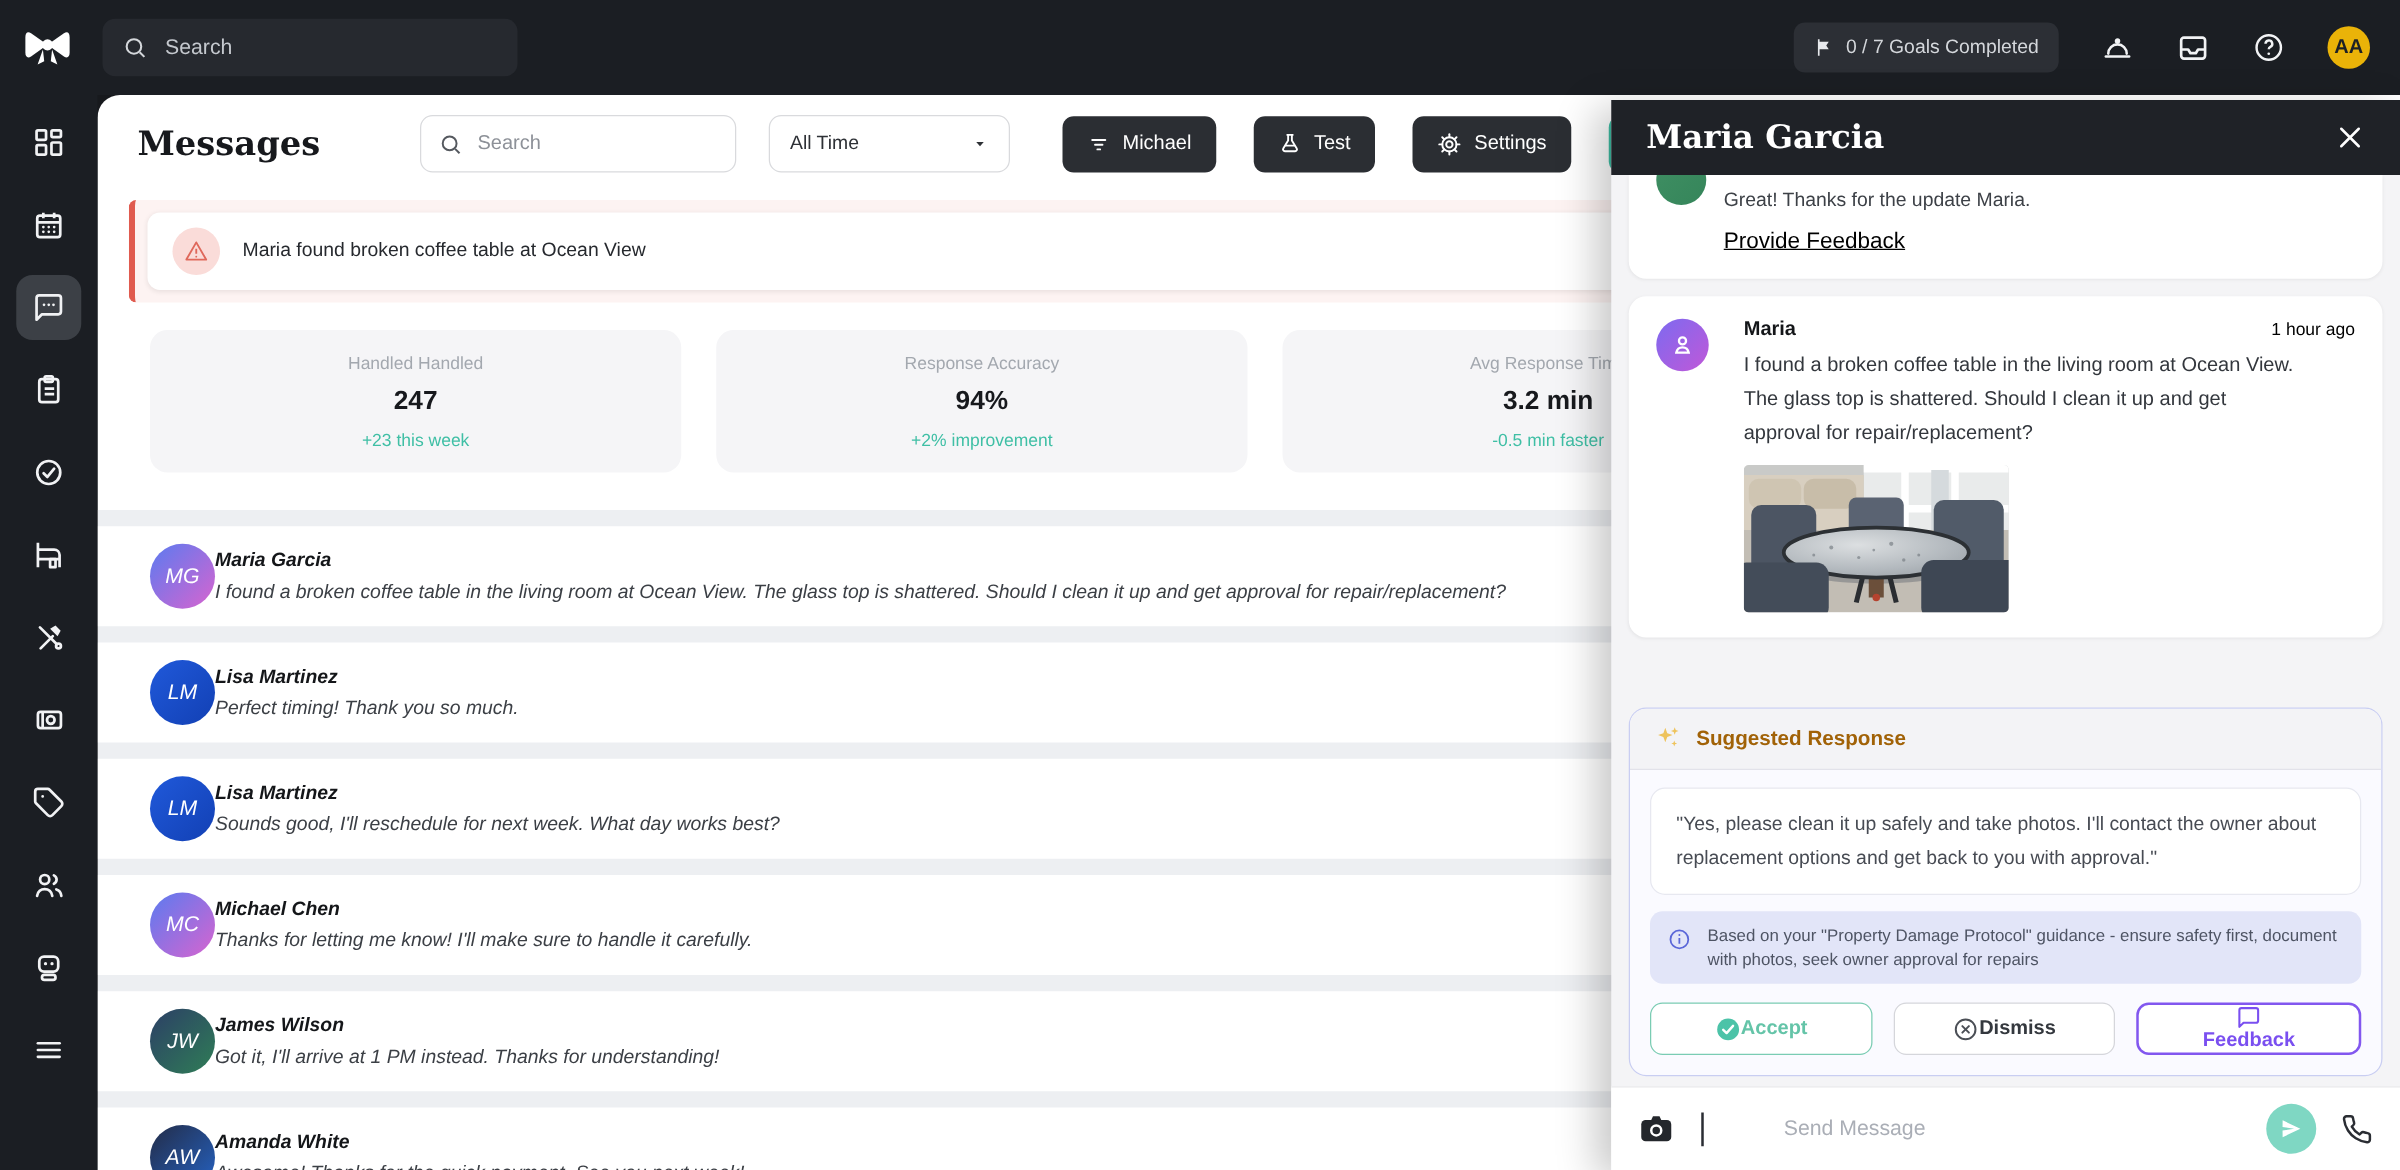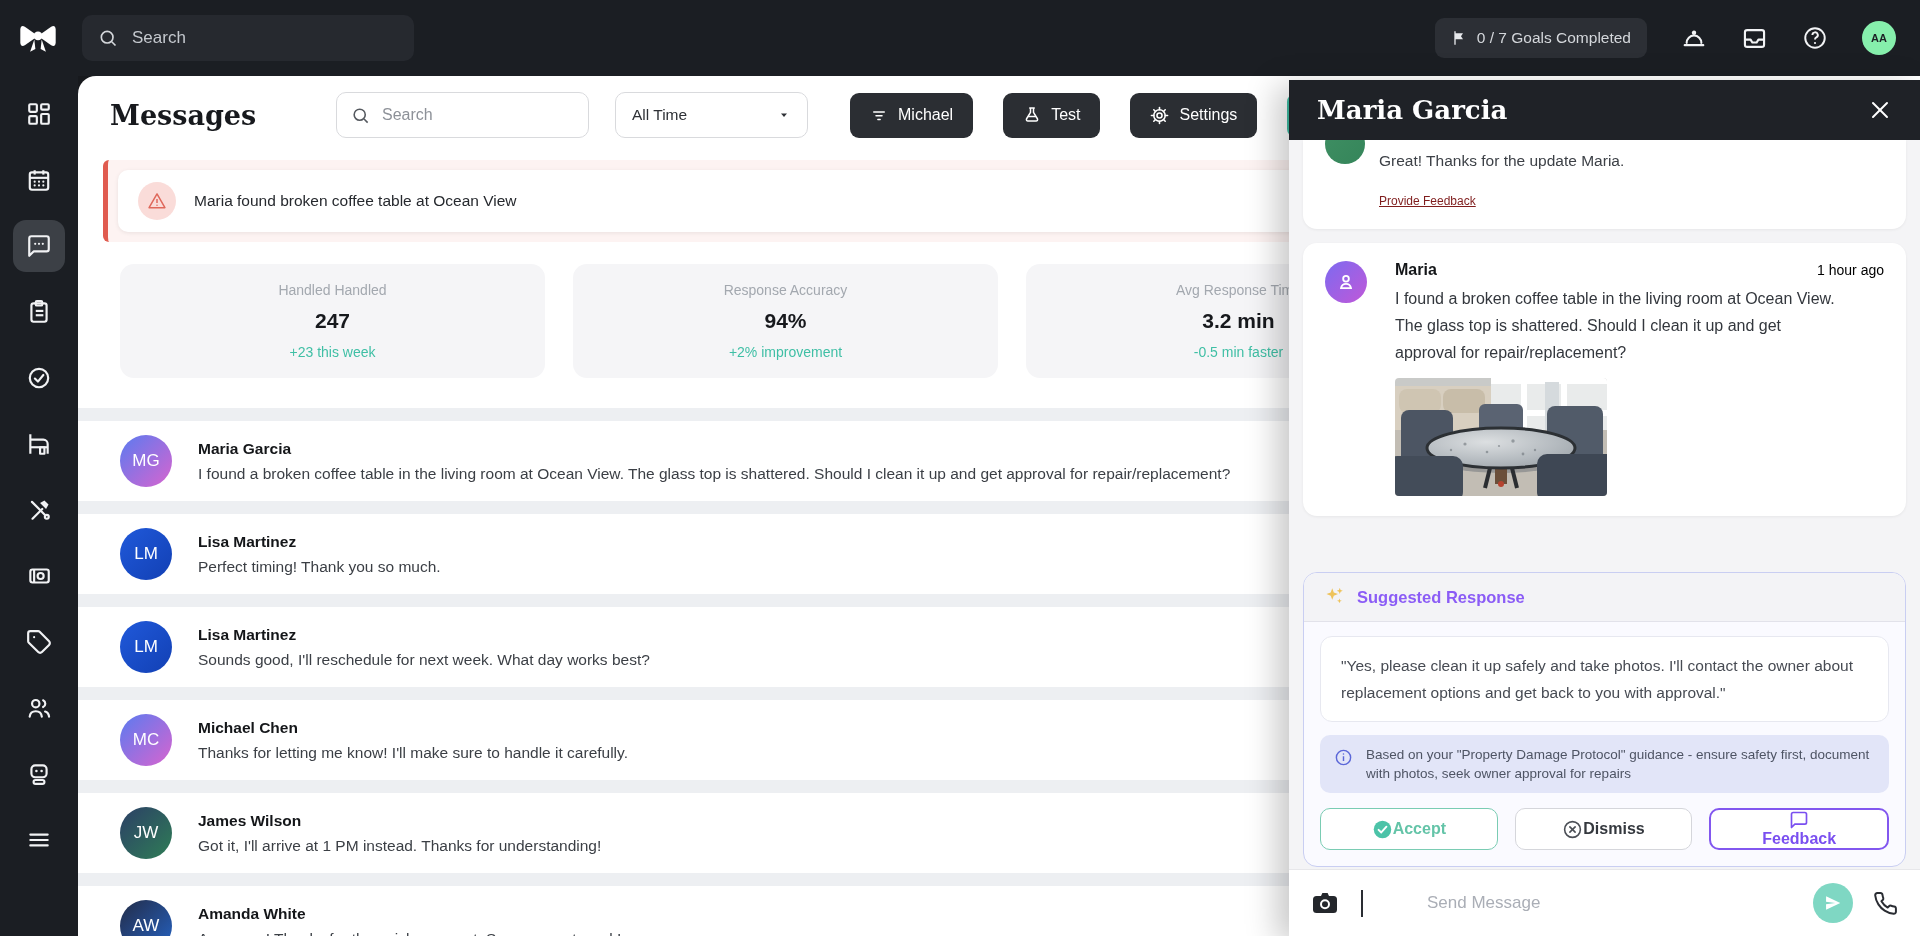--- a/index.html
+++ b/index.html
@@ -9,21 +9,21 @@
 
   
   .topbar{position:absolute;left:0;top:0;right:0;height:76px;background:#1b1e23;display:flex;align-items:center;z-index:5;}
   .logo{margin-left:16px;width:44px;height:36px;display:flex;align-items:center;justify-content:center;}
   .tb-search{margin-left:22px;width:332px;height:46px;background:#26292f;border-radius:10px;display:flex;align-items:center;gap:12px;padding:0 16px;box-sizing:border-box;}
   .tb-search input{background:transparent;border:none;outline:none;color:#e8eaee;font-size:17px;width:100%;font-family:"Liberation Sans",sans-serif;}
   .tb-search input::placeholder{color:#c4c8ce;}
   .tb-right{margin-left:auto;display:flex;align-items:center;gap:34px;padding-right:24px;}
   .goals{height:40px;background:#2c2f35;border-radius:9px;display:flex;align-items:center;gap:10px;padding:0 16px;color:#d4d7db;font-size:15.5px;}
   .tb-icon{color:#f2f3f5;display:flex;align-items:center;justify-content:center;cursor:pointer;}
-  .tb-avatar{width:34px;height:34px;border-radius:50%;background:#86efac;color:#1d2025;font-weight:bold;font-size:11px;display:flex;align-items:center;justify-content:center;}
+  .tb-avatar{width:34px;height:34px;border-radius:50%;background:#eab308;color:#1d2025;font-weight:bold;font-size:16px;display:flex;align-items:center;justify-content:center;}
 
   
   .sidebar{position:absolute;left:0;top:76px;bottom:0;width:78px;background:#1b1e23;display:flex;flex-direction:column;align-items:center;padding-top:12px;gap:14px;z-index:5;}
   .side-item{width:52px;height:52px;border-radius:13px;display:flex;align-items:center;justify-content:center;color:#f1f2f4;flex:0 0 auto;cursor:pointer;}
   .side-item.active{background:#3c4046;}
 
   
   .main{position:absolute;left:78px;top:76px;right:0;bottom:0;background:#fff;border-top-left-radius:18px;overflow:hidden;z-index:1;}
   .main-header{display:flex;align-items:center;padding:16px 0 16px 32px;height:46px;}
   .page-title{font-family:"DejaVu Serif","Liberation Serif",serif;font-weight:bold;font-size:27px;color:#17191d;width:160px;}
@@ -44,49 +44,49 @@
 
   
   .stats{display:flex;gap:28px;margin:0 0 0 42px;}
   .stat{flex:0 0 425px;height:114px;background:#f5f5f7;border-radius:14px;display:flex;flex-direction:column;align-items:center;justify-content:center;gap:11px;}
   .stat-label{font-size:14px;color:#a3a8af;}
   .stat-value{font-size:21px;font-weight:bold;color:#17191d;}
   .stat-delta{font-size:14px;color:#3fbfa5;}
 
   
   .mlist{margin-top:30px;background:#edeff2;display:flex;flex-direction:column;gap:13px;padding-top:13px;}
-  .mrow{background:#fff;height:80px;display:flex;align-items:center;gap:26px;padding-left:42px;flex:0 0 auto;cursor:pointer;}
+  .mrow{background:#fff;height:80px;display:flex;align-items:center;padding-left:42px;flex:0 0 auto;cursor:pointer;font-style:italic;}
   .av{width:52px;height:52px;border-radius:50%;color:#fff;font-size:17px;display:flex;align-items:center;justify-content:center;flex:0 0 auto;}
   .mrow-text{display:flex;flex-direction:column;gap:7px;min-width:0;width:calc(100% - 140px);}
   .mrow-name{font-size:15.5px;font-weight:bold;color:#141619;}
   .mrow-prev{font-size:15.5px;color:#3b3f45;white-space:nowrap;overflow:hidden;}
 
   
   .panel{position:absolute;left:1289px;top:80px;right:0;bottom:0;background:#f4f4f6;box-shadow:-12px 6px 30px rgba(0,0,0,.22);z-index:10;display:flex;flex-direction:column;}
   .panel-header{height:60px;background:#1f2227;display:flex;align-items:center;padding:0 28px;flex:0 0 auto;}
   .panel-title{font-family:"DejaVu Serif","Liberation Serif",serif;font-weight:bold;font-size:26px;color:#fff;}
   .close-x{margin-left:auto;color:#fff;cursor:pointer;}
   .panel-body{flex:1;overflow:hidden;padding:0 14px;position:relative;}
   .pcard{background:#fff;border-radius:14px;box-shadow:0 1px 3px rgba(0,0,0,.06);}
   .pcard.cut{border-radius:0 0 14px 14px;padding:12px 24px 20px 76px;position:relative;}
   .cut-av{position:absolute;left:22px;top:-16px;width:40px;height:40px;border-radius:50%;}
   .prev-text{font-size:15.5px;color:#3d4147;}
-  .prev-link{display:inline-block;margin-top:24px;color:#7f1d1d;font-size:12px;text-decoration:underline;cursor:pointer;}
+  .prev-link{display:inline-block;margin-top:12px;color:#000000;font-size:18px;text-decoration:underline;cursor:pointer;}
   .msg-card{margin-top:14px;padding:18px 22px 20px;}
   .msg-head{display:flex;align-items:flex-start;}
   .msg-av{width:42px;height:42px;border-radius:50%;display:flex;align-items:center;justify-content:center;color:#fff;flex:0 0 auto;}
   .msg-col{margin-left:28px;min-width:0;width:100%;}
   .msg-sender{font-size:16px;font-weight:bold;color:#141619;}
   .msg-time{margin-left:auto;font-size:14px;color:#000000;}
   .msg-text{margin-top:6px;font-size:16px;line-height:27px;color:#33373d;max-width:440px;}
   .msg-photo{margin-top:12px;width:212px;height:118px;border-radius:4px;overflow:hidden;}
 
   .suggest{margin-top:56px;border:1.5px solid #c9cef2;background:#fafaff;border-radius:14px;overflow:hidden;}
   .suggest-head{display:flex;align-items:center;gap:11px;padding:13px 20px;background:#f3f3f6;border-bottom:1px solid #e2e2ea;}
-  .suggest-title{color:#8b5cf6;font-weight:bold;font-size:16.5px;}
+  .suggest-title{color:#a16207;font-weight:bold;font-size:16.5px;}
   .suggest-body{padding:14px 16px 16px;}
   .quote{background:#fff;border:1px solid #e7e8f0;border-radius:12px;padding:15px 20px;font-size:15.5px;line-height:27px;color:#474b53;}
   .note{margin-top:13px;background:#e2e5f8;border-radius:10px;padding:10px 14px;display:flex;gap:13px;align-items:flex-start;}
   .note-text{font-size:13.5px;line-height:19px;color:#4e5464;}
   .sbtns{display:flex;gap:17px;margin-top:15px;}
   .sbtn{flex:1;height:42px;border-radius:10px;background:#fff;display:flex;align-items:center;justify-content:center;font-size:16px;font-weight:bold;cursor:pointer;box-sizing:border-box;font-family:"Liberation Sans",sans-serif;}
   .sbtn.accept{border:1.5px solid #7accb3;color:#64c4a8;}
   .sbtn.dismiss{border:1.5px solid #d5d6db;color:#34383e;}
   .sbtn.feedback{border:2px solid #8257ef;color:#7a4ff0;flex-direction:column;}
 

